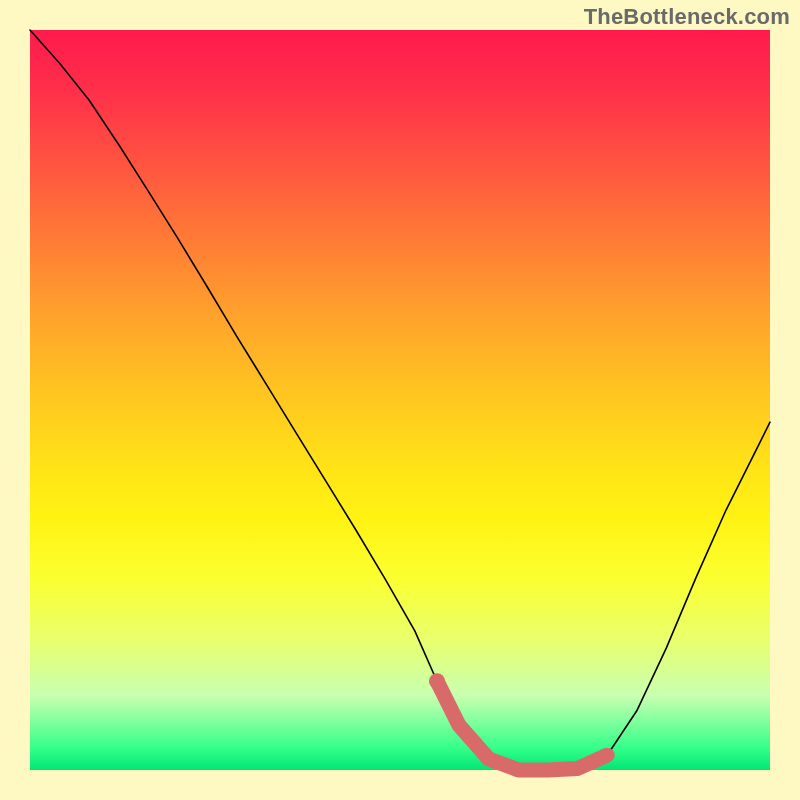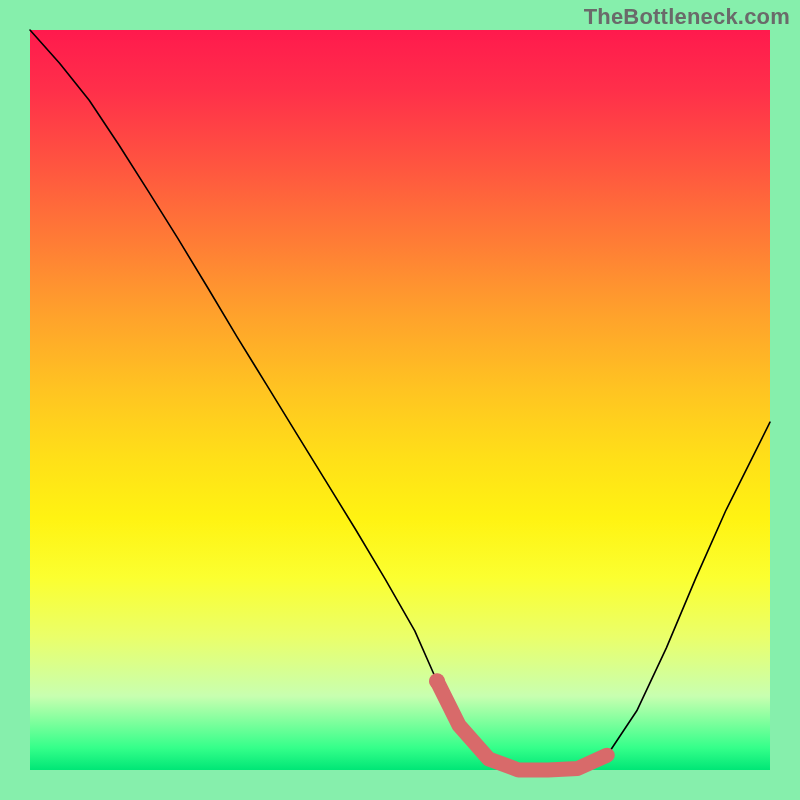--- a/index.html
+++ b/index.html
@@ -1,21 +1,21 @@
 <!DOCTYPE html>
 <html><head>
 <meta charset="utf-8">
 <style>
   * { margin: 0; padding: 0; box-sizing: border-box; }
   html, body { width: 800px; height: 800px; overflow: hidden; background: #000; }
   .container {
     width: 800px;
     height: 800px;
     position: relative;
-    background: #86efac;
+    background: #fef9c3;
   }
   .watermark {
     position: absolute;
     top: 4px;
     right: 10px;
     color: #6a6a6a;
     font-family: Arial, Helvetica, sans-serif;
     font-size: 22px;
     font-weight: 600;
     letter-spacing: 0.2px;

